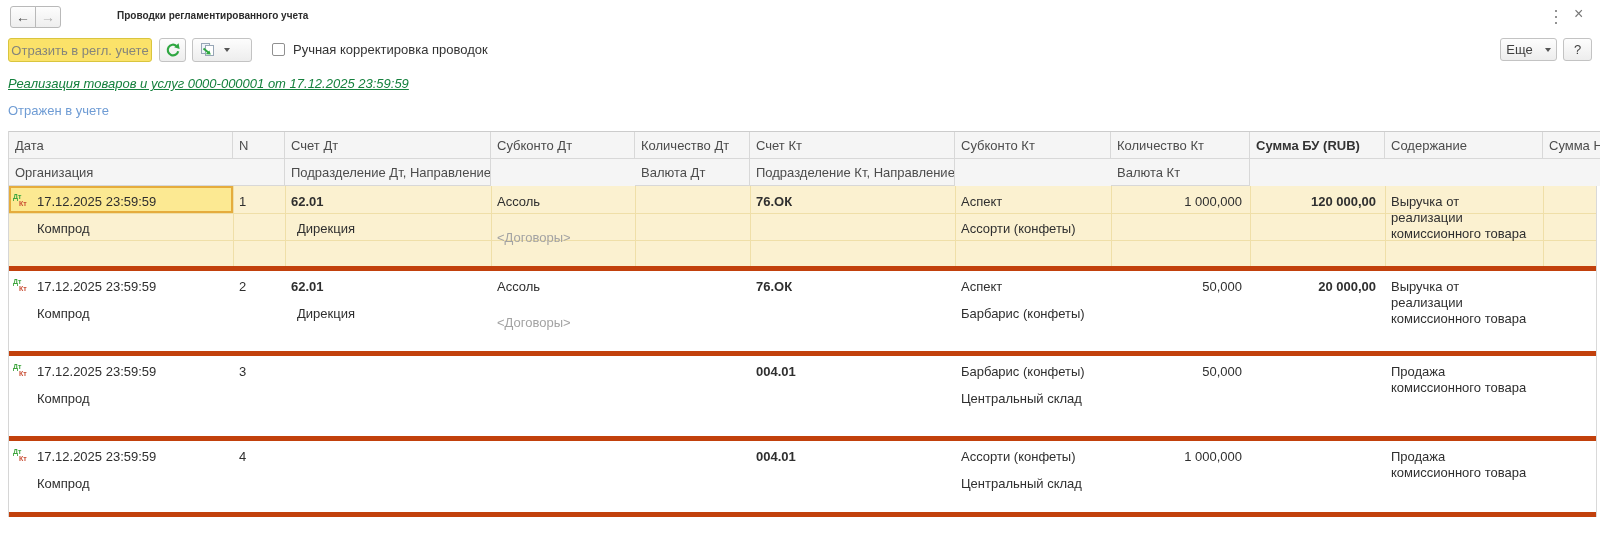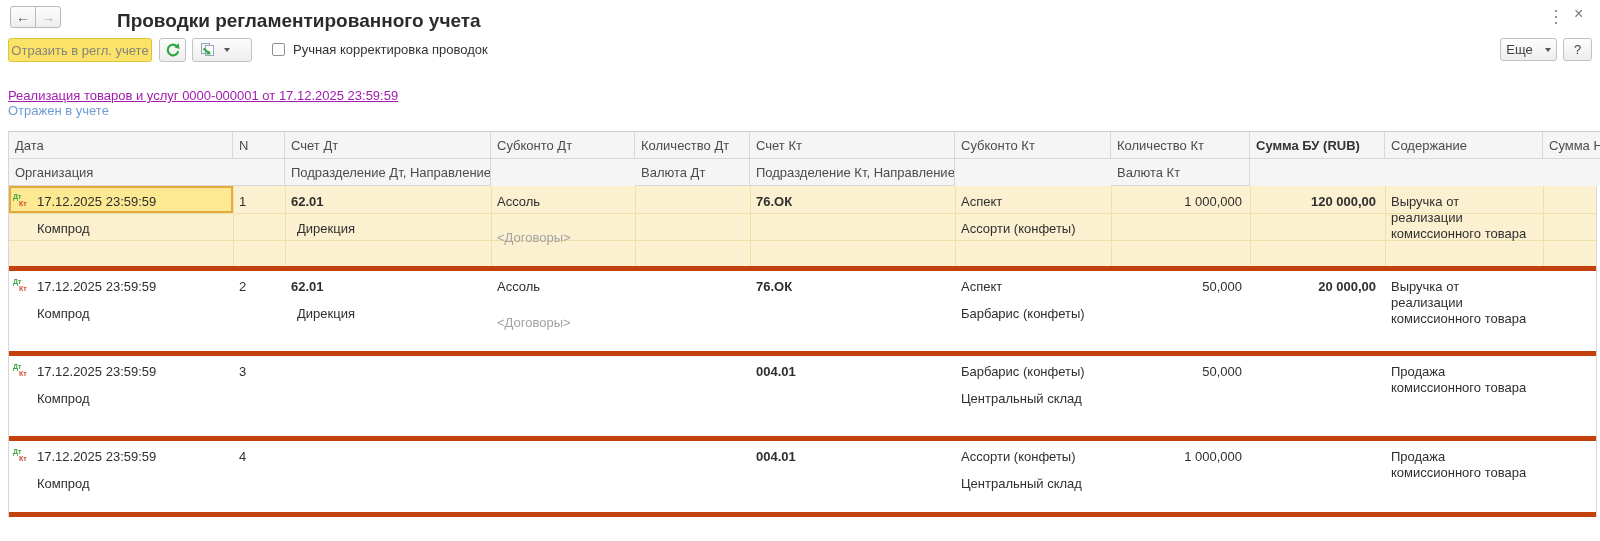--- a/index.html
+++ b/index.html
@@ -6,36 +6,36 @@
   body{
     width:1600px;height:541px;position:relative;overflow:hidden;background:#fff;
     font-family:"Liberation Sans","DejaVu Sans",sans-serif;font-size:13px;color:#2f2f2f;
   }
   
   .nav{position:absolute;left:10px;top:6px;display:flex;}
   .nav-btn{width:26px;height:22px;border:1px solid #b9b9b9;background:linear-gradient(#fdfdfd,#eeeeee);
     display:flex;align-items:center;justify-content:center;font-size:14px;box-sizing:border-box;cursor:default;}
   .nav-btn.back{border-radius:3px 0 0 3px;color:#4f4f4f;}
   .nav-btn.fwd{border-radius:0 3px 3px 0;margin-left:-1px;color:#b0b0b0;}
-  .title{position:absolute;left:117px;top:10px;font-size:19px;font-weight:bold;color:#2b2b2b;white-space:nowrap;}
+  .title{position:absolute;left:117px;top:10px;font-size:10px;font-weight:bold;color:#2b2b2b;white-space:nowrap;}
   .kebab{position:absolute;left:1551px;top:10px;width:10px;height:14px;display:flex;flex-direction:column;align-items:center;justify-content:space-between;}
   .kebab i{width:2px;height:2px;background:#6e6e6e;border-radius:50%;}
   .close-x{position:absolute;left:1574px;top:6px;font-size:16px;color:#777;line-height:16px;}
   
   .btn{position:absolute;box-sizing:border-box;border:1px solid #c3c3c3;border-radius:3px;
     background:linear-gradient(#fdfdfd,#ededed);display:flex;align-items:center;justify-content:center;color:#3f3f3f;}
   .btn-reflect{left:8px;top:38px;width:144px;height:24px;background:#fbe269;border:1px solid #d9c53e;color:#85857b;}
   .btn-refresh{left:159px;top:38px;width:27px;height:24px;}
   .btn-dd{left:192px;top:38px;width:60px;height:24px;justify-content:flex-start;padding-left:7px;gap:8px;}
   .caret{width:0;height:0;border-left:3.5px solid transparent;border-right:3.5px solid transparent;border-top:4px solid #555;display:inline-block;}
   .checkbox{position:absolute;left:272px;top:43px;width:13px;height:13px;border:1px solid #909090;border-radius:2px;background:#fff;box-sizing:border-box;}
   .cb-label{position:absolute;left:293px;top:42px;color:#333;white-space:nowrap;}
   .btn-more{left:1500px;top:38px;width:57px;height:23px;gap:12px;}
   .btn-help{left:1563px;top:38px;width:29px;height:23px;}
-  .doclink{position:absolute;left:8px;top:88px;color:#a21caf;text-decoration:underline;white-space:nowrap;cursor:pointer;}
+  .doclink{position:absolute;left:8px;top:76px;color:#15803d;text-decoration:underline;white-space:nowrap;cursor:pointer;font-style:italic;}
   .status{position:absolute;left:8px;top:103px;color:#6f9cd4;white-space:nowrap;}
   
   .tbl{position:absolute;left:8px;top:131px;width:1592px;overflow:hidden;border-left:1px solid #d6d6d6;box-sizing:border-box;}
   .hdr{display:grid;grid-template-columns:224px 52px 206px 144px 115px 205px 156px 139px 135px 158px 92px;
     grid-auto-rows:27px;width:1626px;background:#f5f5f5;border-top:1px solid #cccccc;}
   .hc{border-right:1px solid #d8d8d8;border-bottom:1px solid #d8d8d8;padding:6px 6px 0 6px;
     color:#4c4c4c;white-space:nowrap;overflow:hidden;box-sizing:border-box;}
   .hc.tall{grid-row:span 2;}
   .hc.bold{font-weight:bold;color:#333;}
   .body{position:relative;width:1587px;border-right:1px solid #d9d9d9;}

